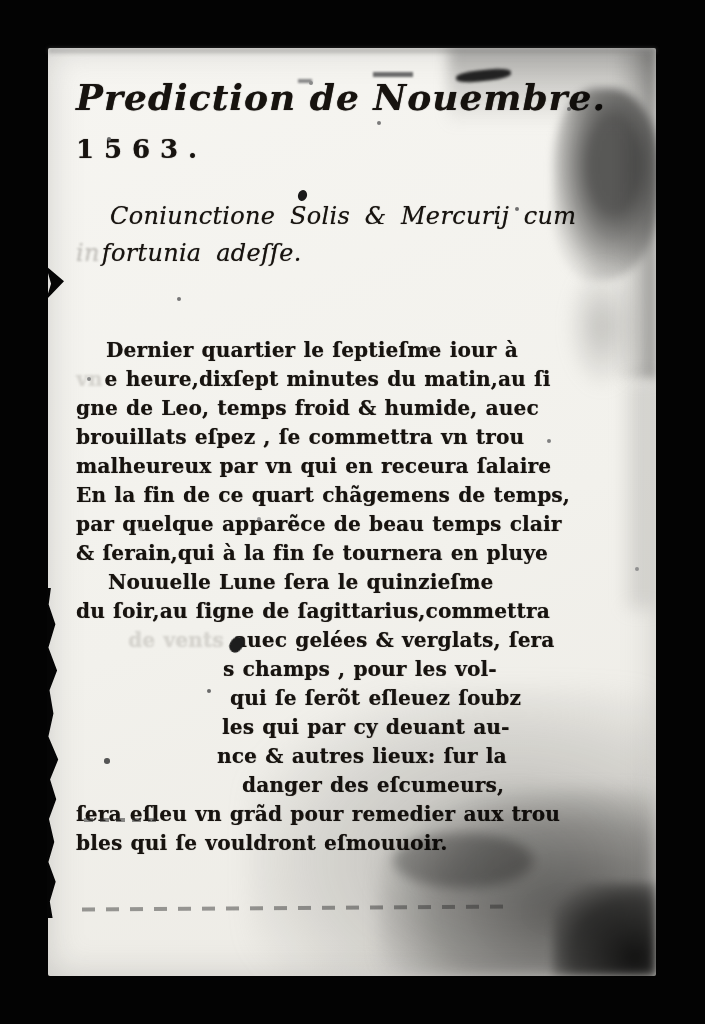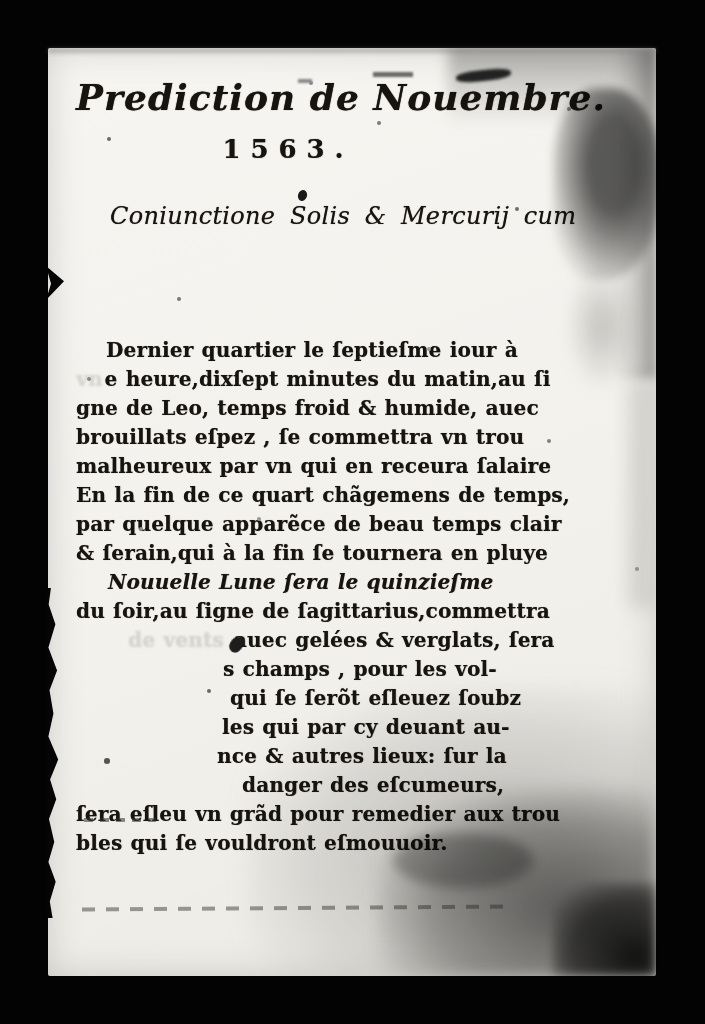--- a/index.html
+++ b/index.html
@@ -6,35 +6,35 @@
   .stage{position:relative;width:705px;height:1024px;background:#030303;overflow:hidden;
          font-family:"DejaVu Serif","Liberation Serif",serif;}
   .page{position:absolute;left:48px;top:48px;width:608px;height:928px;
         background:linear-gradient(160deg,#f6f5f1 0%,#f2f1ec 55%,#eceae4 100%);
         border-radius:2px;box-shadow:inset 0 0 34px rgba(110,110,110,.28);}
   
   .ink{color:#17130f;}
   .title{position:absolute;left:28px;top:28px;width:424px;text-align:center;
          font-style:italic;font-weight:bold;font-size:36px;letter-spacing:1px;
          white-space:nowrap;text-shadow:0 0 1px rgba(23,19,15,.75);}
-  .year{position:absolute;left:28px;top:86px;width:424px;text-align:center;
+  .year{position:absolute;left:28px;top:86px;width:424px;text-align:left;
         font-weight:bold;font-size:26px;letter-spacing:.38em;
         text-shadow:0 0 1px rgba(23,19,15,.7);}
   .epigraph{position:absolute;left:28px;top:150px;width:440px;
             font-style:italic;font-size:24px;line-height:37px;
             word-spacing:.28em;letter-spacing:.3px;white-space:nowrap;
             text-shadow:0 0 .8px rgba(23,19,15,.65);}
   .bodytext{position:absolute;left:28px;top:288px;width:424px;
             font-weight:bold;font-size:20px;line-height:29px;
             letter-spacing:.2px;word-spacing:1px;white-space:nowrap;
             text-shadow:.3px .3px .7px rgba(23,19,15,.6);}
   .line span{white-space:pre;}
   .faded{color:#8d8a84;opacity:.45;filter:blur(1px);margin-right:2px;}
   .vfaded{color:#a5a29b;opacity:.35;filter:blur(1.2px);margin-right:2px;}
-  .ind-a{padding-left:30px;}  .ind-b{padding-left:32px;font-style:italic;}
+  .ind-a{padding-left:30px;}  .ind-b{padding-left:32px;}
   .p13{padding-left:147px;}   .p14{padding-left:154px;}
   .p15{padding-left:146px;}   .p16{padding-left:141px;}
   .p17{padding-left:166px;}
   .ep0{padding-left:32px;}
   
   .st{position:absolute;pointer-events:none;}
   .mlt{mix-blend-mode:multiply;}
   .corner-mottle{left:400px;top:-4px;width:210px;height:82px;filter:blur(7px);
     background:linear-gradient(to bottom,rgba(118,118,118,.55),rgba(160,160,160,.28) 65%,transparent);}
   .blob-tr{left:505px;top:40px;width:110px;height:192px;filter:blur(4px);
@@ -82,20 +82,21 @@
 <body>
 
 <div class="stage">
   <div class="page">
 
     <div class="ink title">Prediction de Nouembre.</div>
     <div class="ink year">1563.</div>
 
     <div class="ink epigraph">
       <div class="line ep0"><span class="faded"></span><span>Coniunctione Solis &amp; Mercurij cum</span></div>
+      <div class="line"><span class="faded">in</span><span>fortunia adeſſe.</span></div>
     </div>
 
     <div class="ink bodytext">
       <div class="line ind-a"><span>Dernier quartier le ſeptieſme iour à</span></div>
       <div class="line"><span class="vfaded">vn</span><span>e heure,dixſept minutes du matin,au ſi</span></div>
       <div class="line"><span>gne de Leo, temps froid &amp; humide, auec</span></div>
       <div class="line"><span>brouillats eſpez , ſe commettra vn trou</span></div>
       <div class="line"><span>malheureux par vn qui en receura ſalaire</span></div>
       <div class="line"><span>En la fin de ce quart chãgemens de temps,</span></div>
       <div class="line"><span>par quelque apparẽce de beau temps clair</span></div>

